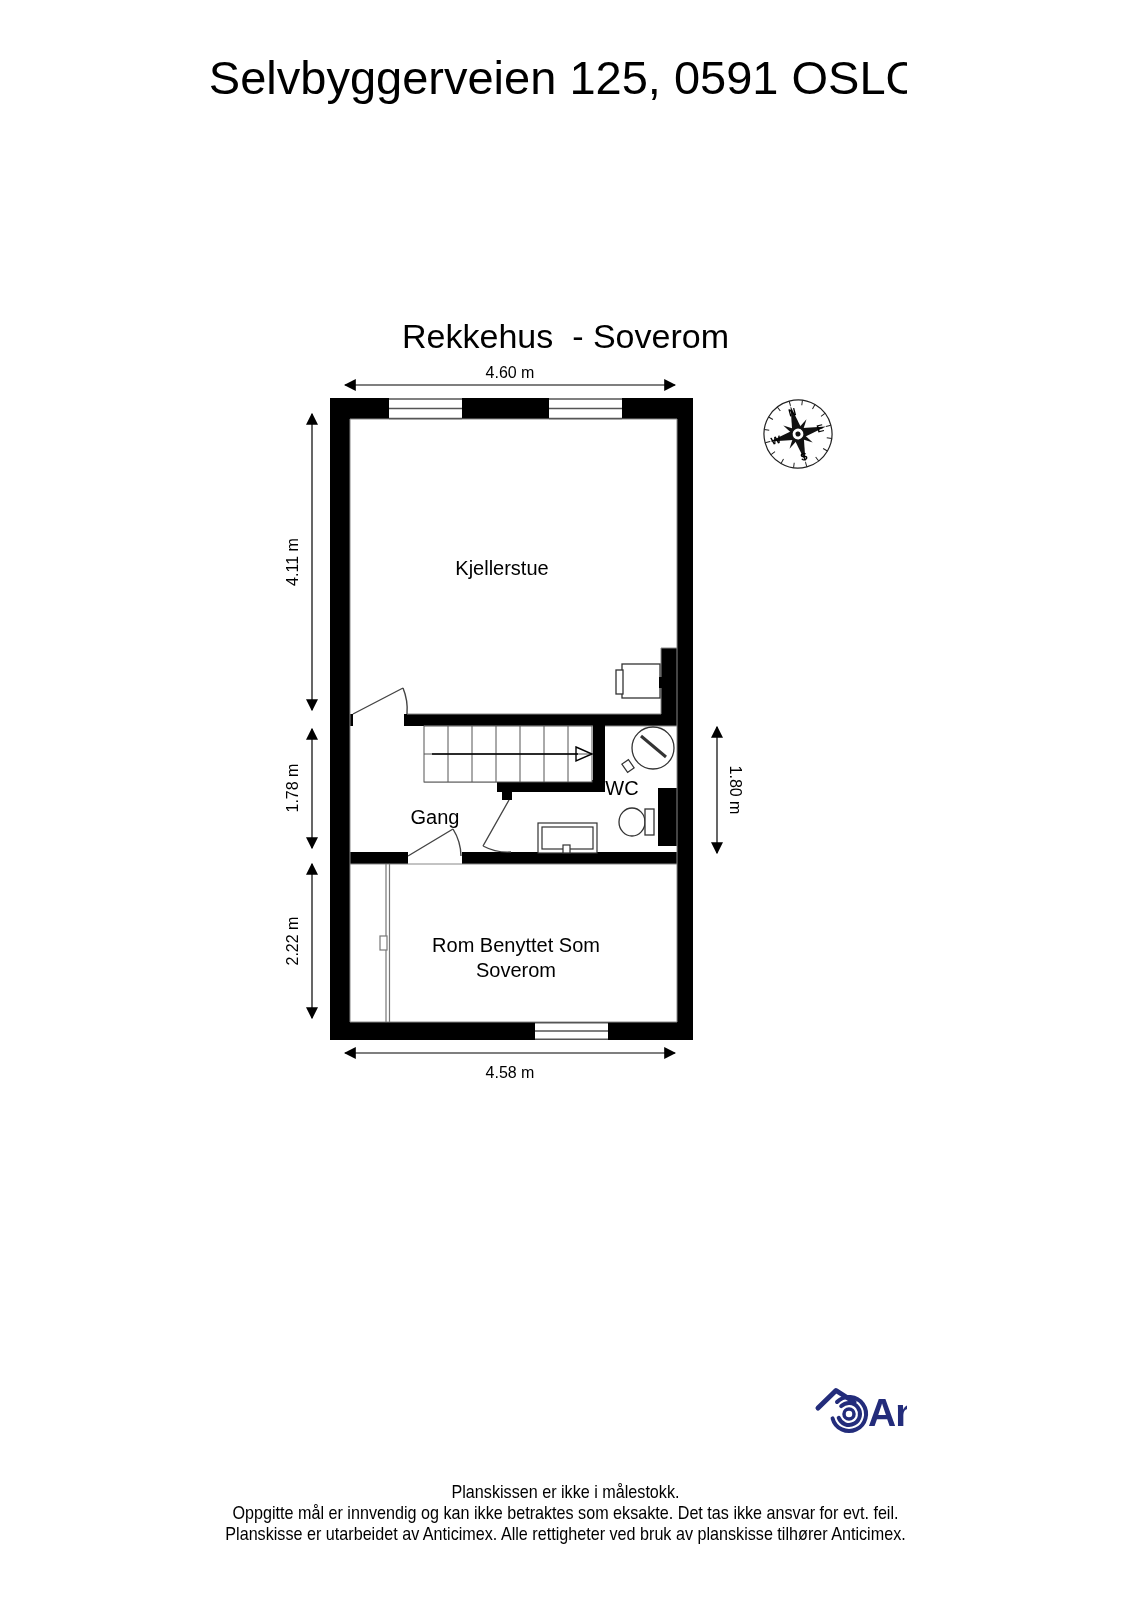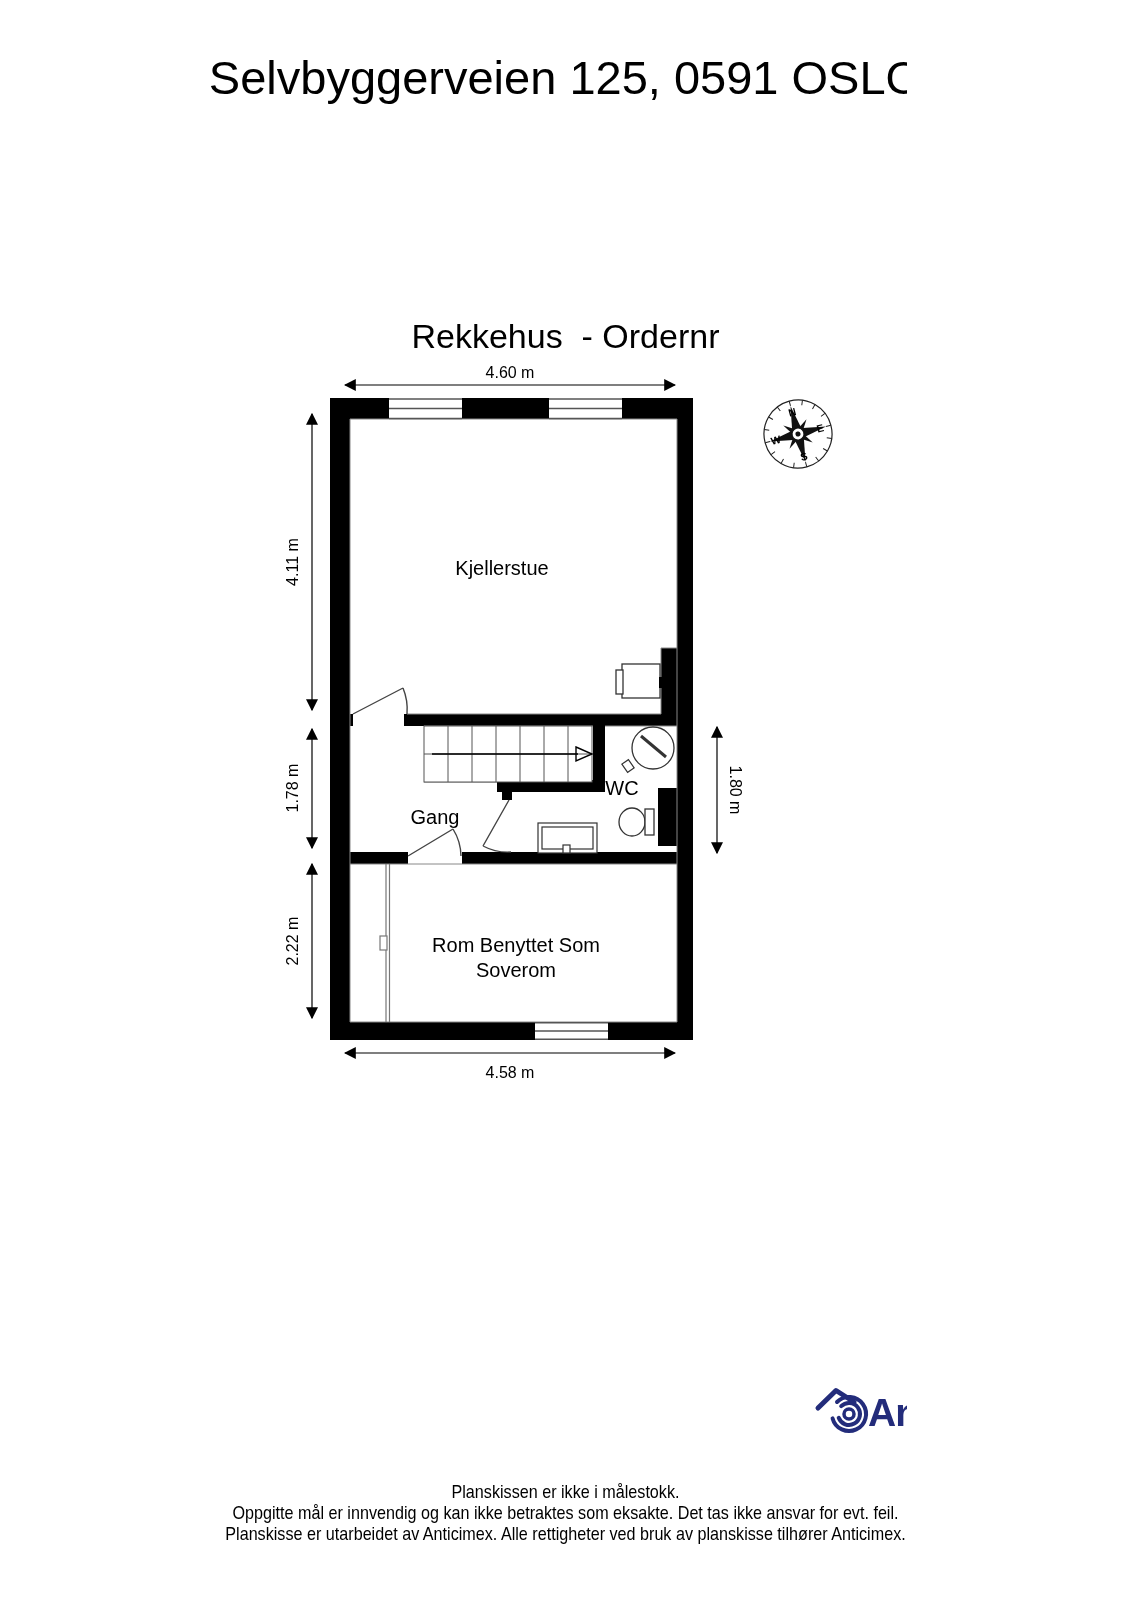--- a/index.html
+++ b/index.html
@@ -12,21 +12,21 @@
   #footer{top:1481px;left:0;width:1131px;text-align:center;font-size:19px;line-height:21px;
           transform:scaleX(0.85);transform-origin:50% 0;}
   svg text{font-family:"Liberation Sans", sans-serif;}
 </style>
 </head>
 <body>
 
 <div id="page">
 
   <div id="title" class="abs">Selvbyggerveien 125, 0591 OSLO</div>
-  <div id="subtitle" class="abs">Rekkehus  - Ordernr</div>
+  <div id="subtitle" class="abs">Rekkehus  - Soverom</div>
 
   <svg class="abs" style="top:0;left:0" width="1131" height="1600" viewBox="0 0 1131 1600">
     <defs>
       <marker id="ah" viewBox="0 0 10 10" refX="9" refY="5" markerWidth="10" markerHeight="10" orient="auto-start-reverse">
         <path d="M0,0 L10,5 L0,10 z" fill="#000"></path>
       </marker>
     </defs>
 
     <g fill="#000">
       <rect x="330" y="398" width="363" height="21"></rect>

